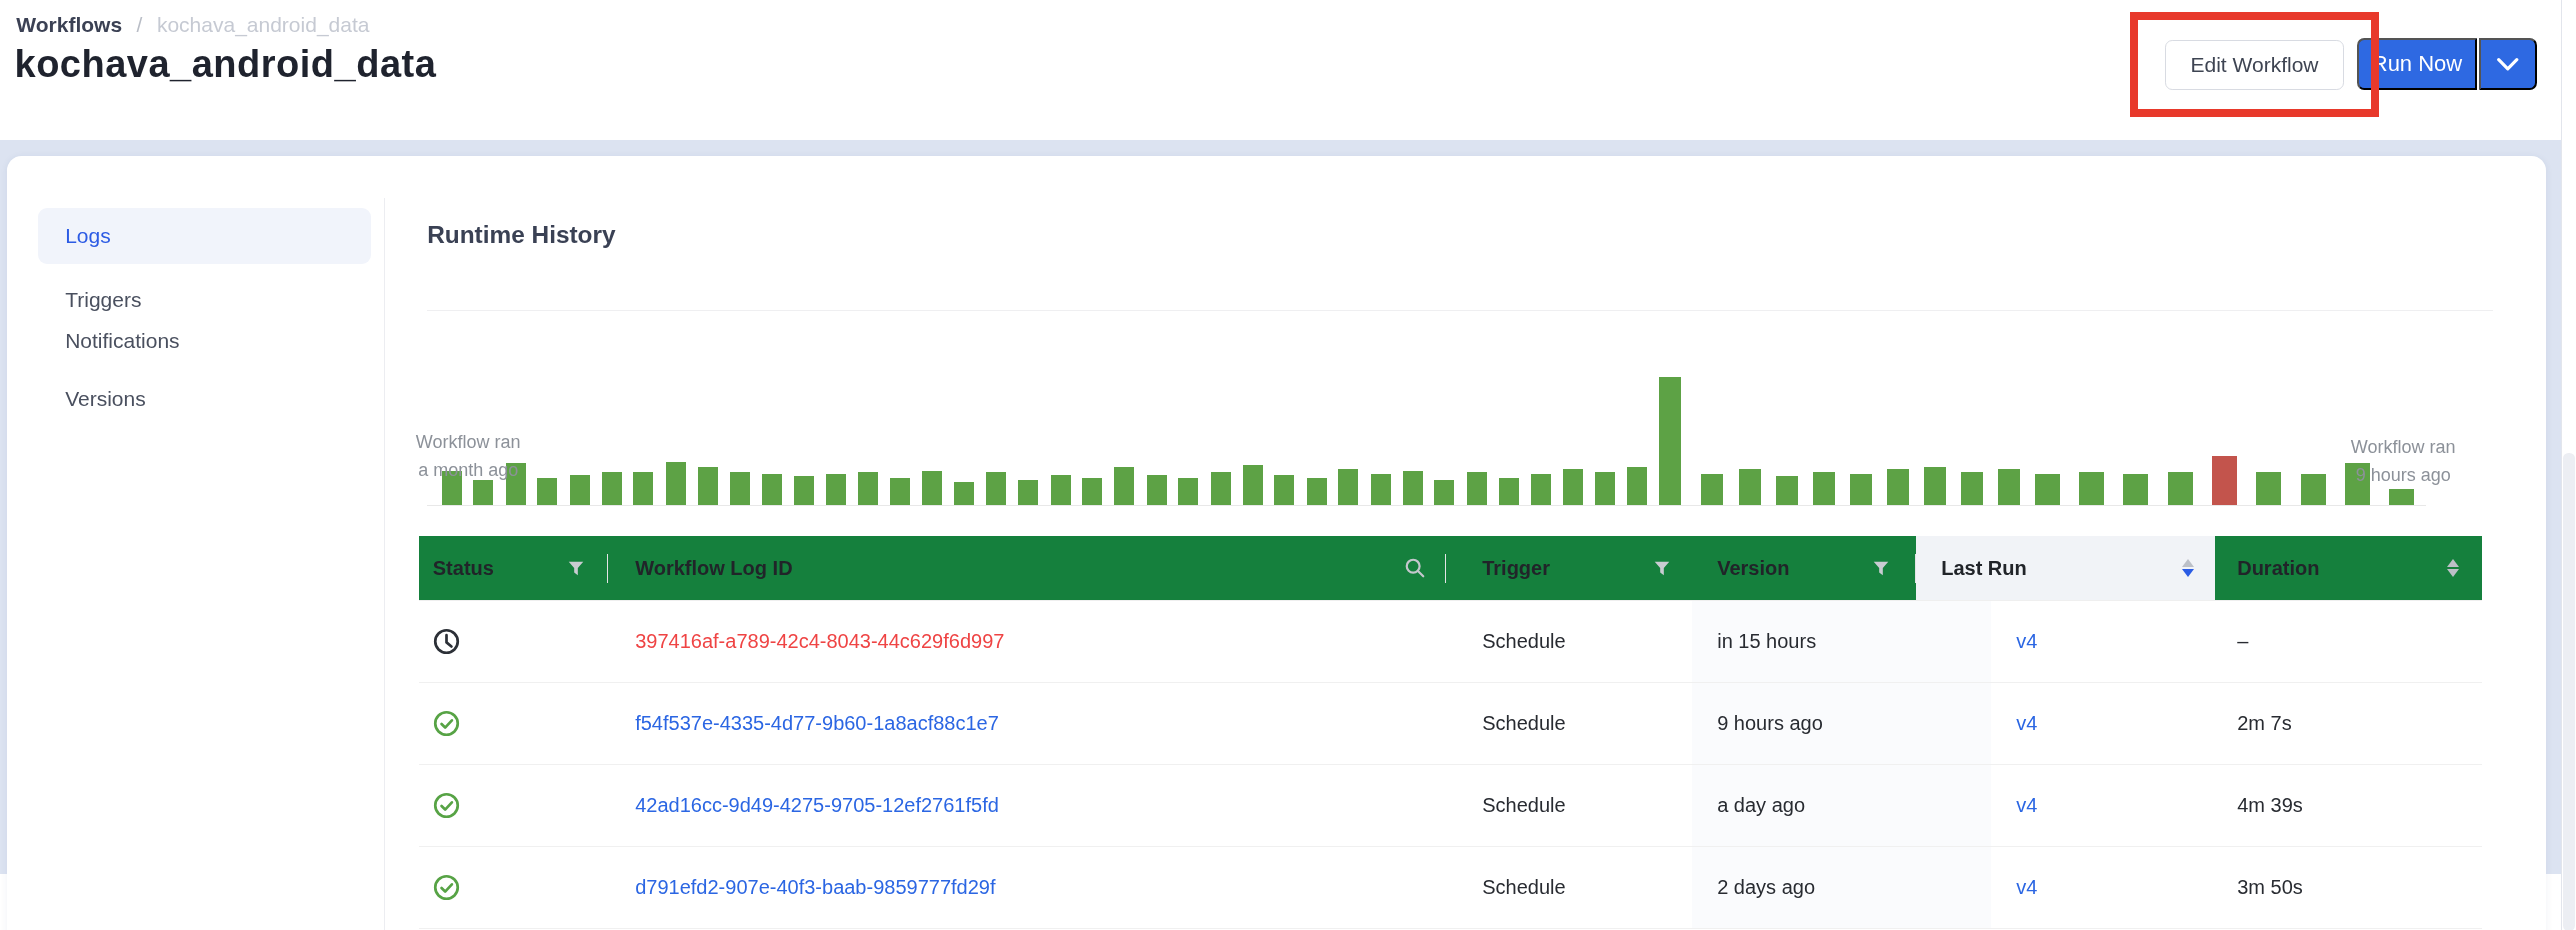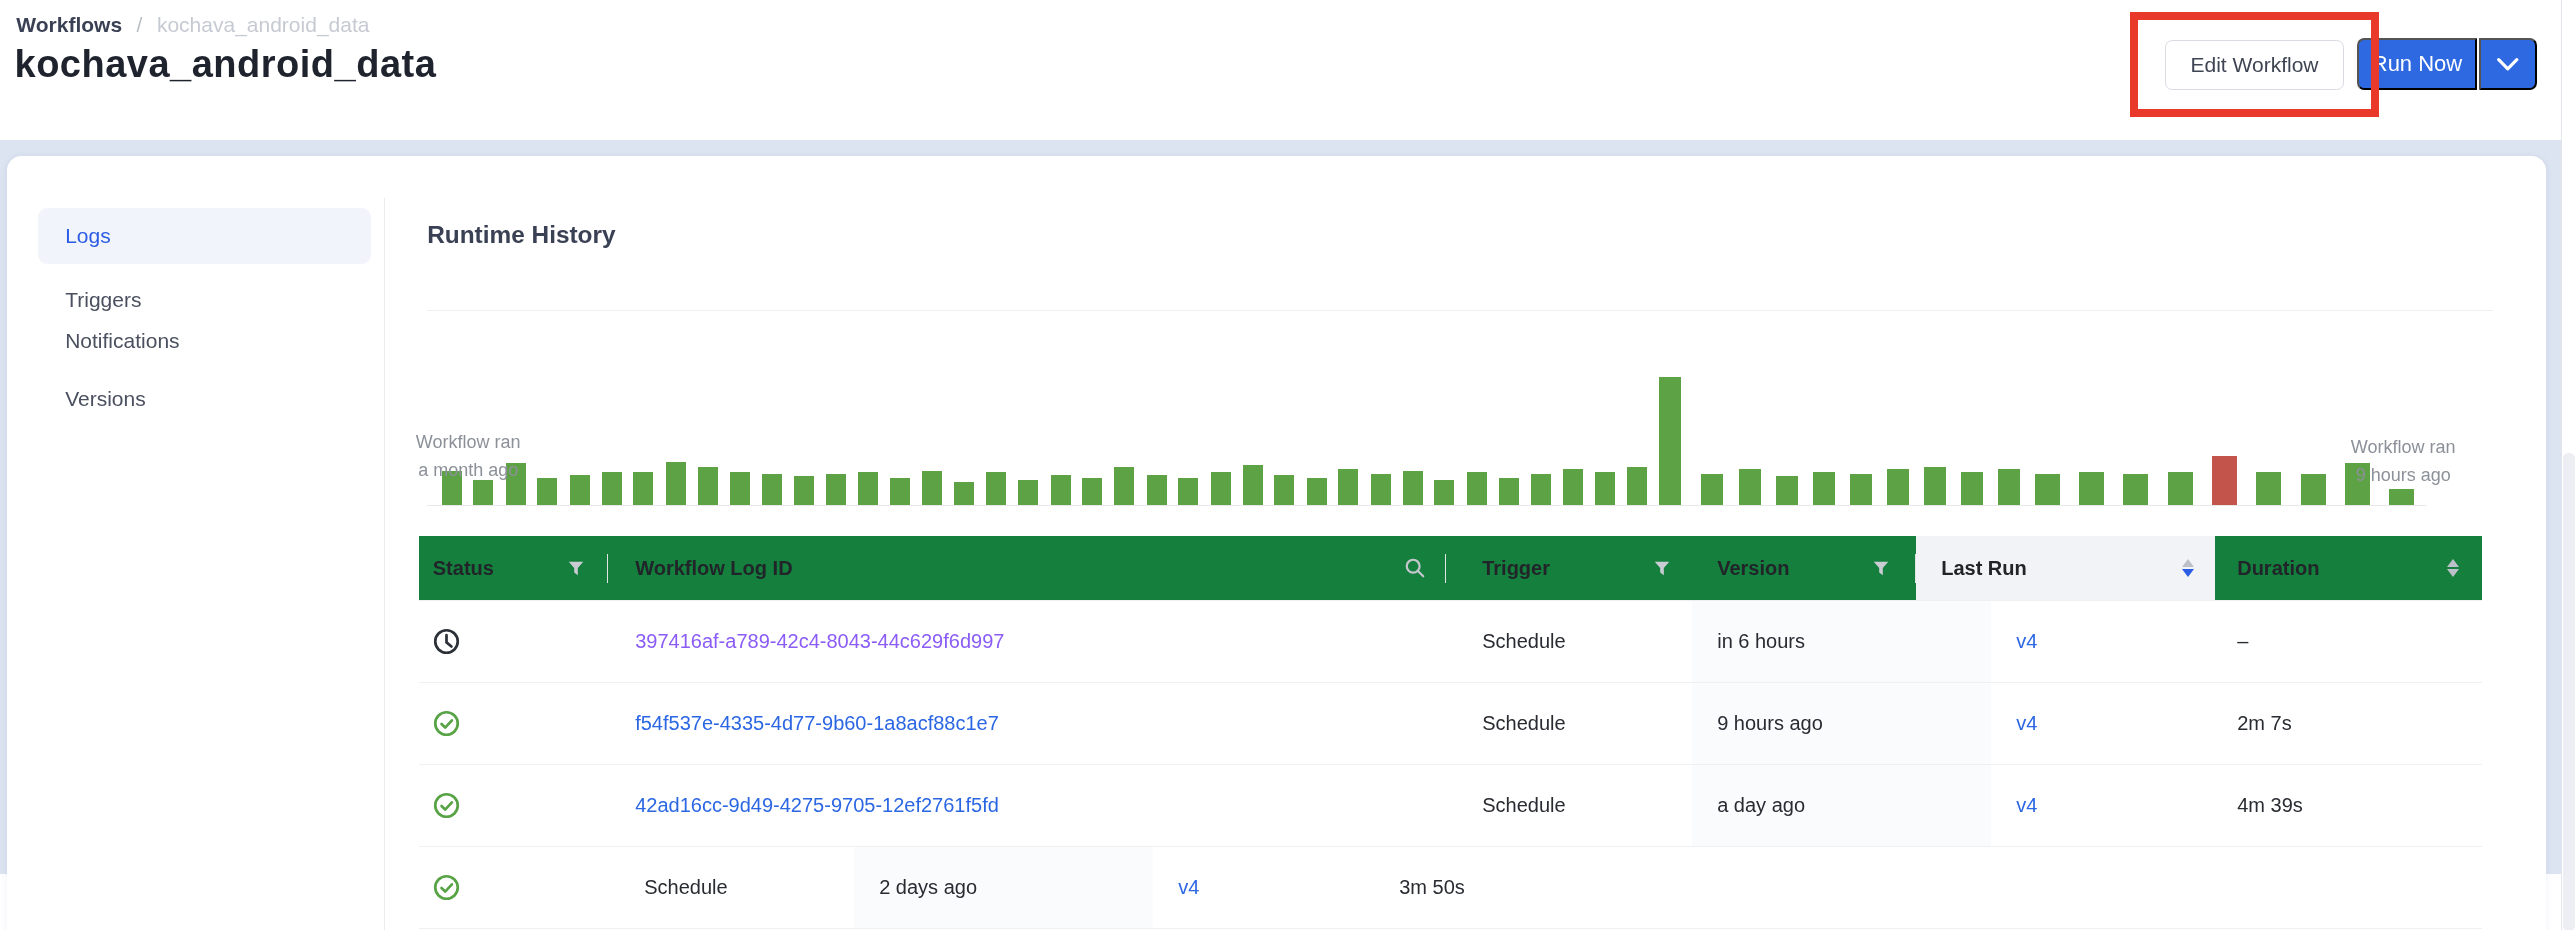--- a/index.html
+++ b/index.html
@@ -60,21 +60,21 @@
   .thead { display:flex; height:65px; background:#15803d; border-bottom:0.9px solid #efefef; }
   .th { position:relative; display:flex; align-items:center; font-size:20px; color:#212429; font-weight:700; }
   .th .label { white-space:nowrap; }
   .th-divider { position:absolute; right:0; top:18px; height:29px; width:0.9px; background:#e4e4e6; }
   .th.hl { background:#f1f3f7; }
   .icon-right { position:absolute; display:flex; flex-direction:column; align-items:center; justify-content:center; }
   .trow { display:flex; height:82px; border-bottom:0.9px solid #f0f0f0; background:#ffffff; }
   .td { display:flex; align-items:center; font-size:20px; color:#282b31; white-space:nowrap; }
   .td.hl { background:#fafbfd; }
   .link { color:#2b66e3; cursor:pointer; }
-  .grayid { color:#8b5cf6; }
+  .grayid { color:#ef4444; }
   .status-icon { margin-left:13.6px; width:27px; height:27px; }
 
   .caret { width:0; height:0; border-left:6.3px solid transparent; border-right:6.3px solid transparent; }
   .caret.up   { border-bottom:8.1px solid #bcc0c8; margin-bottom:2.7px; }
   .caret.down { border-top:8.1px solid #bcc0c8; }
   .caret.active-down { border-top-color:#2b5ce4; }
 </style>
 </head>
 <body>
 
@@ -253,21 +253,21 @@
             <div class="td" style="width: 189px;">
               <svg class="status-icon" viewBox="0 0 30 30">
                 <circle cx="15" cy="15" r="12.5" fill="none" stroke="#2c3037" stroke-width="3"></circle>
                 <path d="M15 8 V16 L20.5 20.5" fill="none" stroke="#2c3037" stroke-width="3" stroke-linecap="round" stroke-linejoin="round"></path>
               </svg>
             </div>
             <div class="td" style="width: 838px; padding-left: 27px;">
               <span class="grayid">397416af-a789-42c4-8043-44c629f6d997</span>
             </div>
             <div class="td" style="width: 246px; padding-left: 36px;">Schedule</div>
-            <div class="td hl" style="width: 299px; padding-left: 25px;">in 6 hours</div>
+            <div class="td hl" style="width: 299px; padding-left: 25px;">in 15 hours</div>
             <div class="td" style="width: 224px; padding-left: 25px;">
               <span class="link">v4</span>
             </div>
             <div class="td" style="width: 266px; padding-left: 22px;">–</div>
           </div>
           <div class="trow">
             <div class="td" style="width: 189px;">
               <svg class="status-icon" viewBox="0 0 30 30">
                 <circle cx="15" cy="15" r="12.5" fill="none" stroke="#57a345" stroke-width="3"></circle>
                 <path d="M9.5 15.5 L13.5 19.5 L21 11.5" fill="none" stroke="#57a345" stroke-width="3" stroke-linecap="round" stroke-linejoin="round"></path>
@@ -300,20 +300,23 @@
             </div>
             <div class="td" style="width: 266px; padding-left: 22px;">4m 39s</div>
           </div>
           <div class="trow">
             <div class="td" style="width: 189px;">
               <svg class="status-icon" viewBox="0 0 30 30">
                 <circle cx="15" cy="15" r="12.5" fill="none" stroke="#57a345" stroke-width="3"></circle>
                 <path d="M9.5 15.5 L13.5 19.5 L21 11.5" fill="none" stroke="#57a345" stroke-width="3" stroke-linecap="round" stroke-linejoin="round"></path>
               </svg>
             </div>
+            <div class="td" style="width: 838px; padding-left: 27px;">
+              <span class="link">d791efd2-907e-40f3-baab-9859777fd29f</span>
+            </div>
             <div class="td" style="width: 246px; padding-left: 36px;">Schedule</div>
             <div class="td hl" style="width: 299px; padding-left: 25px;">2 days ago</div>
             <div class="td" style="width: 224px; padding-left: 25px;">
               <span class="link">v4</span>
             </div>
             <div class="td" style="width: 266px; padding-left: 22px;">3m 50s</div>
           </div>
         </div>
     </div>
   </div>

